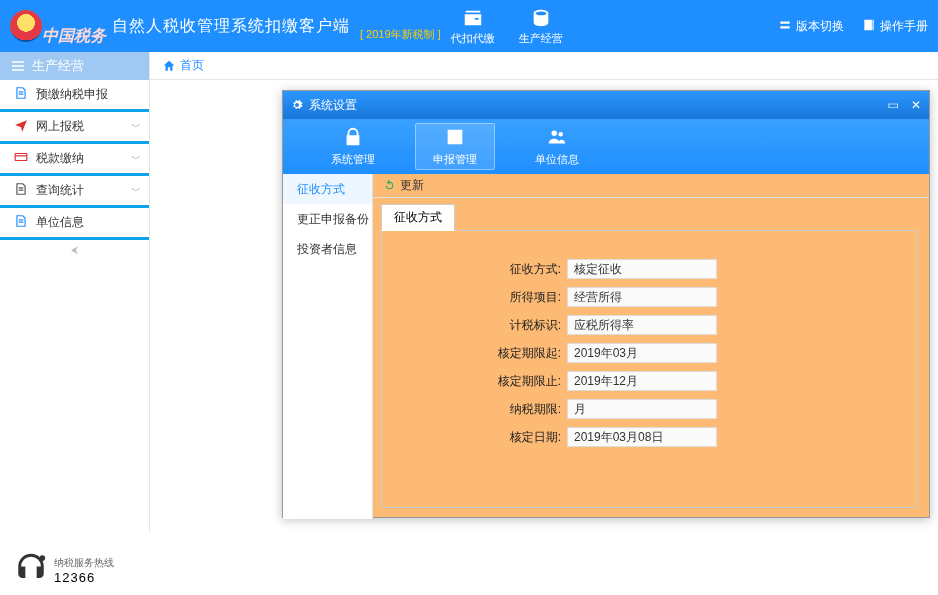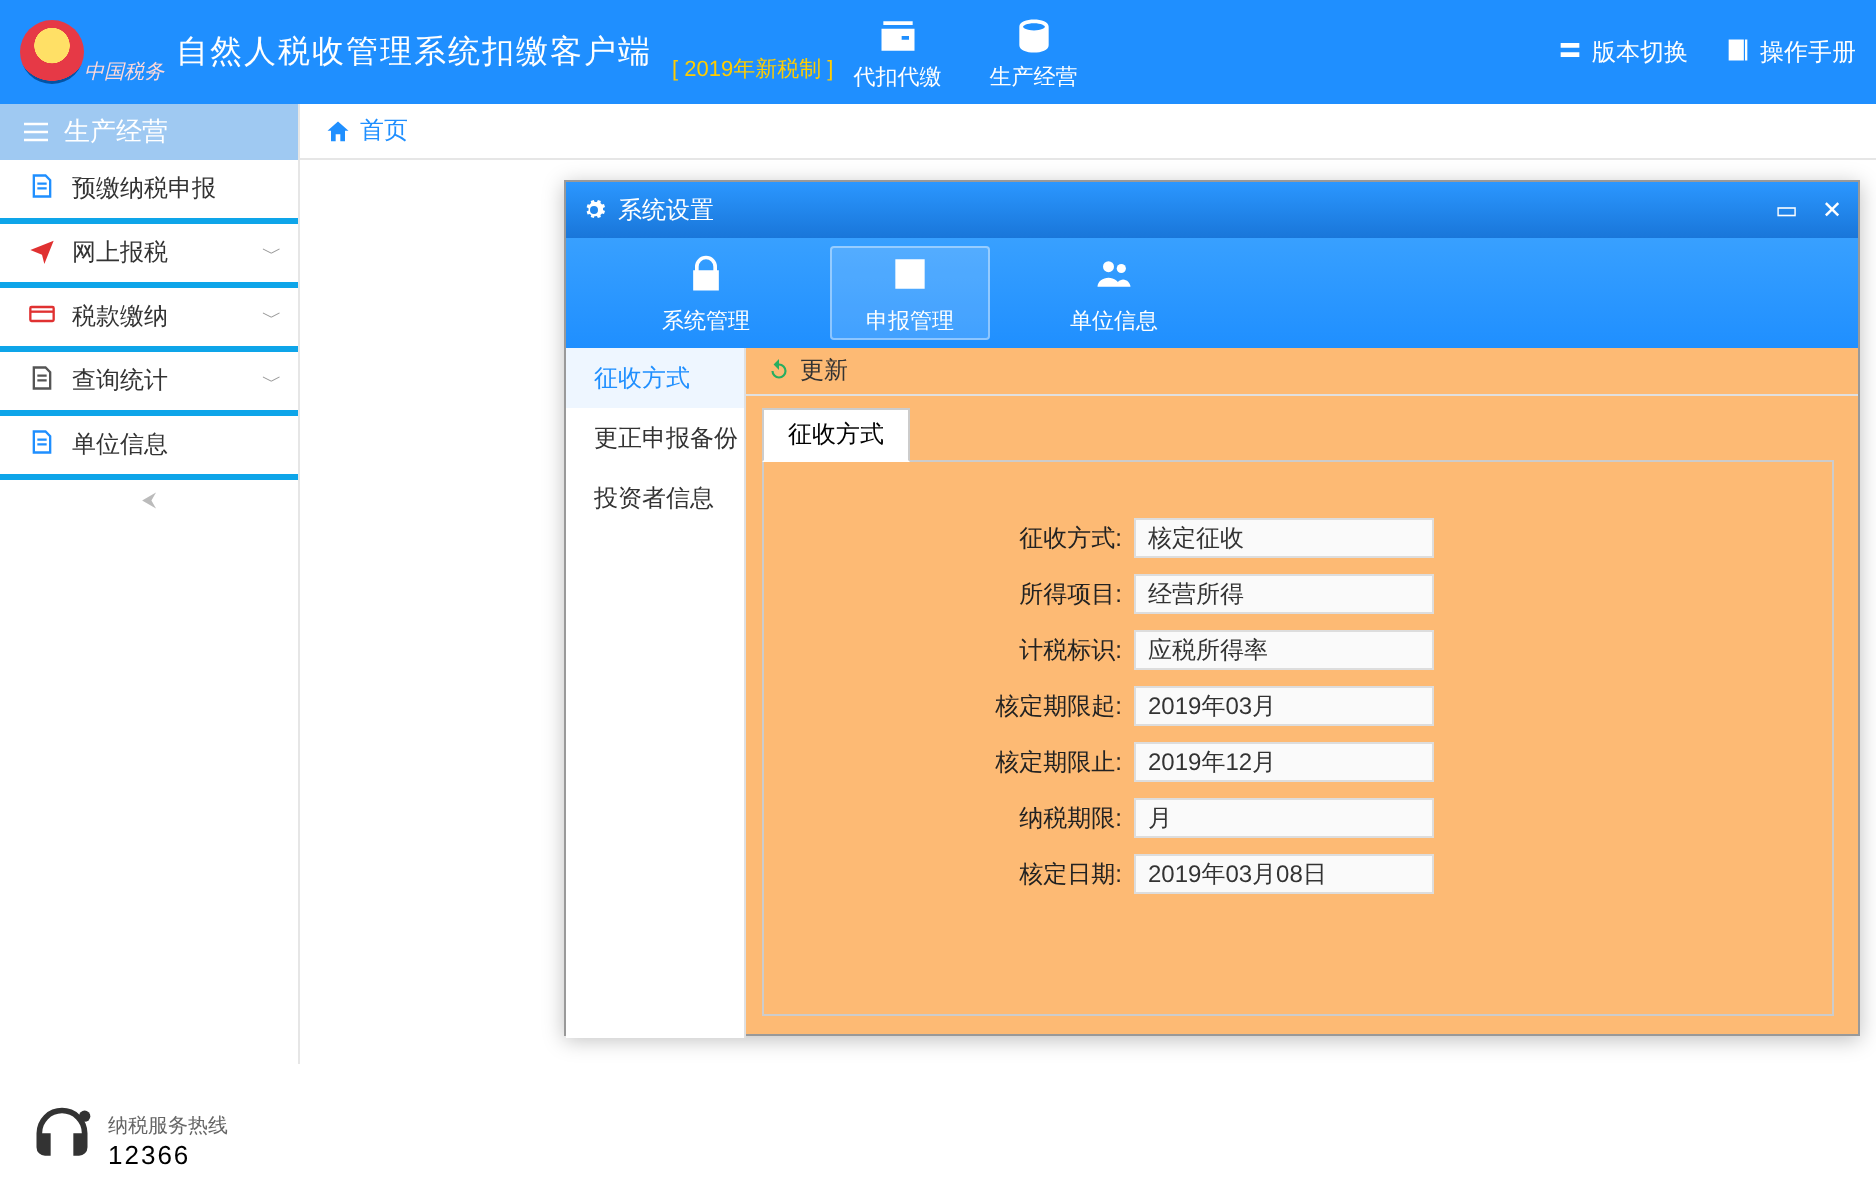--- a/index.html
+++ b/index.html
@@ -1,21 +1,21 @@
 <!DOCTYPE html>
 <html><head>
 <meta charset="utf-8">
 <style>
 * { box-sizing: border-box; margin: 0; padding: 0; font-family: "Microsoft YaHei", Arial, sans-serif; }
 body { width: 938px; height: 595px; background: #fff; position: relative; overflow: hidden; }
 
 
 .header { height: 52px; background: linear-gradient(#1f8fff, #1f8fff); color: #fff; display: flex; align-items: center; padding: 0 10px; font-size: 14px; }
 .logo { width: 32px; height: 32px; border-radius: 50%; background: radial-gradient(circle at 50% 40%, #ffe066 0 35%, #e63946 36% 70%, #0353a4 71% 100%); margin-right: 8px; }
-.script { font-size: 10px; color: #ffd9d9; margin-top: 20px; margin-left: -8px; font-style: italic; }
+.script { font-size: 16px; color: #ffd9d9; margin-top: 20px; margin-left: -8px; font-style: italic; font-weight: bold; }
 .app-title { font-size: 16px; letter-spacing: 1px; margin-left: 6px; }
 .new-tax { color: #ffcc00; font-size: 11px; margin-left: 10px; margin-top: 16px; }
 .hdr-icons { display: flex; align-items: center; margin-left: 10px; gap: 24px; }
 .hdr-icon { display: flex; flex-direction: column; align-items: center; font-size: 11px; gap: 2px; cursor: pointer; }
 .hdr-icon svg { width: 22px; height: 22px; fill: #fff; }
 .hdr-right { margin-left: auto; display: flex; gap: 18px; font-size: 12px; }
 .hdr-link { display: flex; align-items: flex-start; gap: 4px; cursor: pointer; }
 .hdr-link svg { width: 14px; height: 14px; fill: #fff; }
 
 

